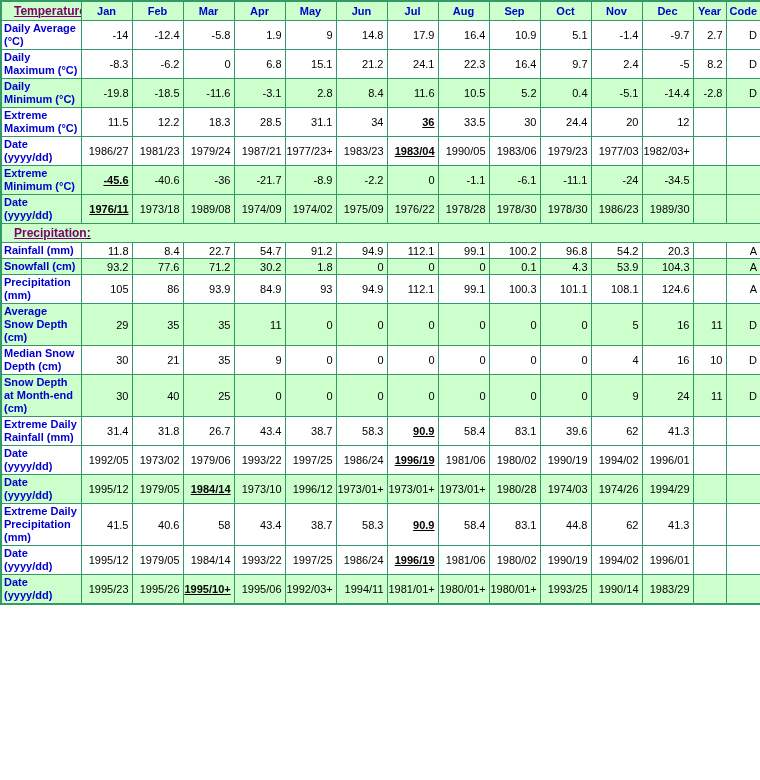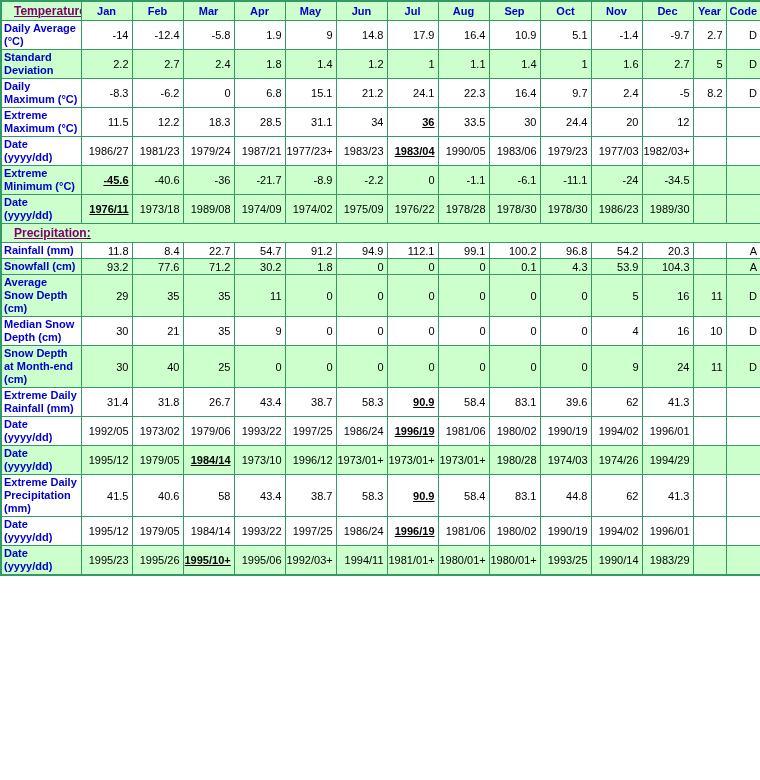--- a/index.html
+++ b/index.html
@@ -113,52 +113,52 @@
         <td class="val">14.8</td>
         <td class="val">17.9</td>
         <td class="val">16.4</td>
         <td class="val">10.9</td>
         <td class="val">5.1</td>
         <td class="val">-1.4</td>
         <td class="val">-9.7</td>
         <td class="val">2.7</td>
         <td class="val">D</td>
       </tr>
-      <tr class="bg-g">
-        <td class="rowlabel">Standard Deviation</td>
-        <td class="val">2.2</td>
-        <td class="val">2.7</td>
-        <td class="val">2.4</td>
-        <td class="val">1.8</td>
-        <td class="val">1.4</td>
-        <td class="val">1.2</td>
-        <td class="val">1</td>
-        <td class="val">1.1</td>
-        <td class="val">1.4</td>
-        <td class="val">1</td>
-        <td class="val">1.6</td>
-        <td class="val">2.7</td>
-        <td class="val">5</td>
-        <td class="val">D</td>
-      </tr>
       <tr class="bg-w">
         <td class="rowlabel">Daily Maximum (°C)</td>
         <td class="val">-8.3</td>
         <td class="val">-6.2</td>
         <td class="val">0</td>
         <td class="val">6.8</td>
         <td class="val">15.1</td>
         <td class="val">21.2</td>
         <td class="val">24.1</td>
         <td class="val">22.3</td>
         <td class="val">16.4</td>
         <td class="val">9.7</td>
         <td class="val">2.4</td>
         <td class="val">-5</td>
         <td class="val">8.2</td>
+        <td class="val">D</td>
+      </tr>
+      <tr class="bg-g">
+        <td class="rowlabel">Daily Minimum (°C)</td>
+        <td class="val">-19.8</td>
+        <td class="val">-18.5</td>
+        <td class="val">-11.6</td>
+        <td class="val">-3.1</td>
+        <td class="val">2.8</td>
+        <td class="val">8.4</td>
+        <td class="val">11.6</td>
+        <td class="val">10.5</td>
+        <td class="val">5.2</td>
+        <td class="val">0.4</td>
+        <td class="val">-5.1</td>
+        <td class="val">-14.4</td>
+        <td class="val">-2.8</td>
         <td class="val">D</td>
       </tr>
       <tr class="bg-w">
         <td class="rowlabel">Extreme Maximum (°C)</td>
         <td class="val">11.5</td>
         <td class="val">12.2</td>
         <td class="val">18.3</td>
         <td class="val">28.5</td>
         <td class="val">31.1</td>
         <td class="val">34</td>
@@ -252,20 +252,37 @@
         <td class="val">0</td>
         <td class="val">0</td>
         <td class="val">0</td>
         <td class="val">0.1</td>
         <td class="val">4.3</td>
         <td class="val">53.9</td>
         <td class="val">104.3</td>
         <td class="val"></td>
         <td class="val">A</td>
       </tr>
+      <tr class="bg-w">
+        <td class="rowlabel">Precipitation (mm)</td>
+        <td class="val">105</td>
+        <td class="val">86</td>
+        <td class="val">93.9</td>
+        <td class="val">84.9</td>
+        <td class="val">93</td>
+        <td class="val">94.9</td>
+        <td class="val">112.1</td>
+        <td class="val">99.1</td>
+        <td class="val">100.3</td>
+        <td class="val">101.1</td>
+        <td class="val">108.1</td>
+        <td class="val">124.6</td>
+        <td class="val"></td>
+        <td class="val">A</td>
+      </tr>
       <tr class="bg-g">
         <td class="rowlabel">Average Snow Depth (cm)</td>
         <td class="val">29</td>
         <td class="val">35</td>
         <td class="val">35</td>
         <td class="val">11</td>
         <td class="val">0</td>
         <td class="val">0</td>
         <td class="val">0</td>
         <td class="val">0</td>

